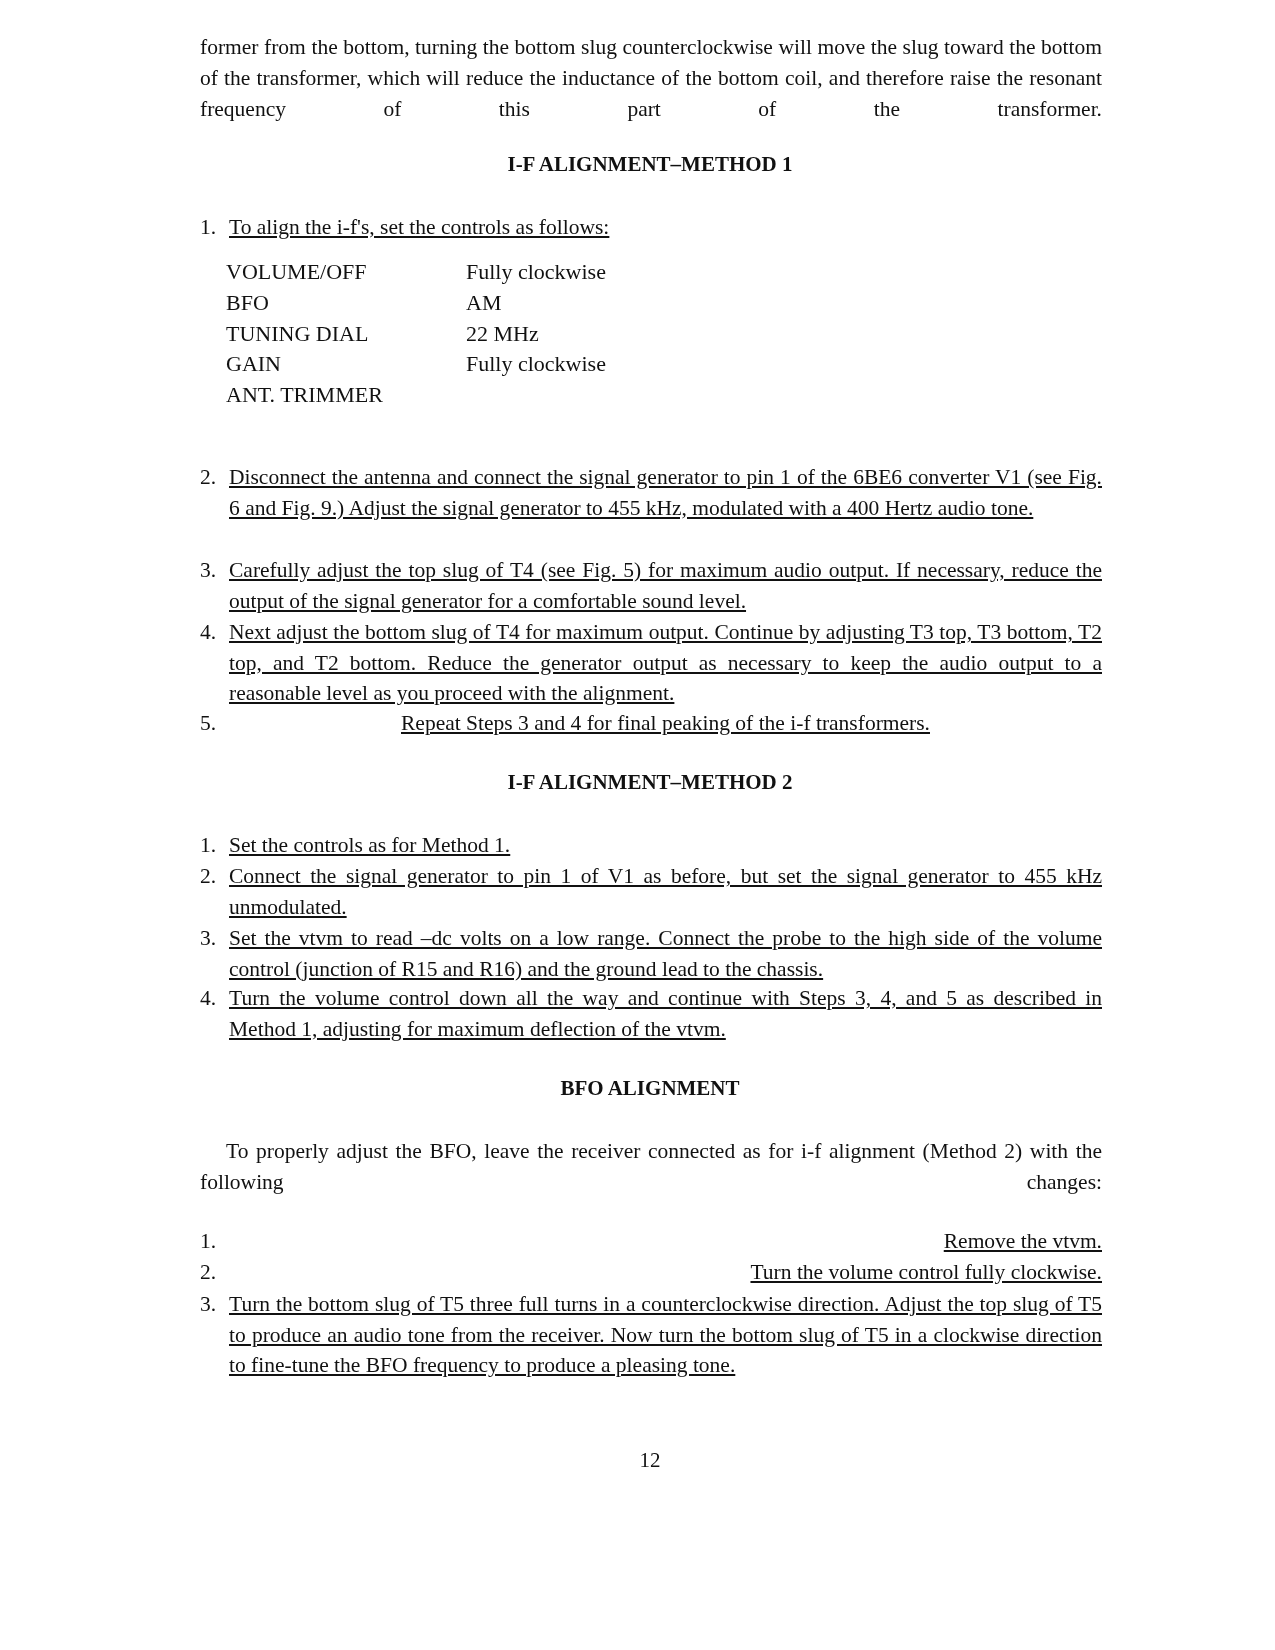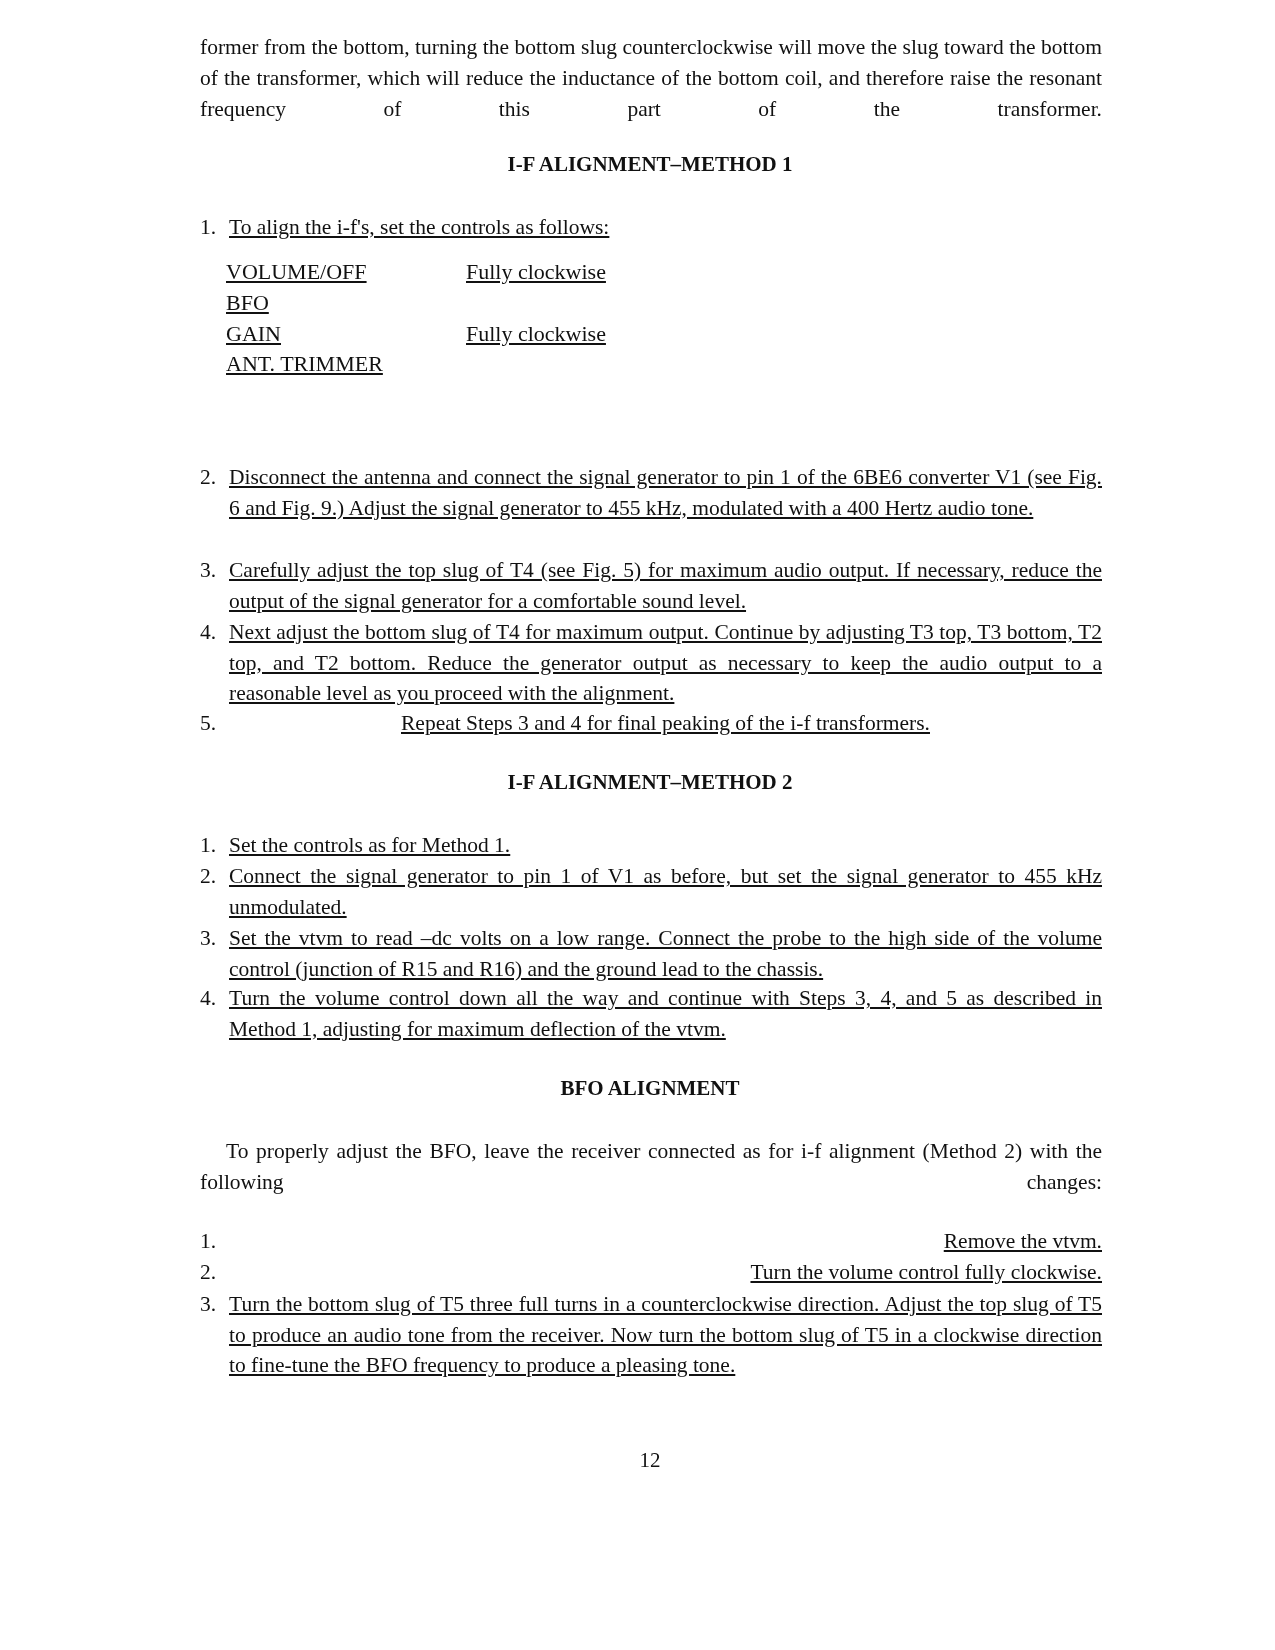--- a/index.html
+++ b/index.html
@@ -20,21 +20,21 @@
   .list-item {
     position: absolute; left: 200px; width: 902px;
     font-size: 21.5px; line-height: 30.5px;
   }
   .list-item .num {
     position: absolute; left: 0; top: 0; width: 28px;
   }
   .list-item .txt {
     display: block; margin-left: 29px; text-align: justify; text-decoration: underline;
   }
-  .ctrl-table { position: absolute; left: 226px; top: 257px; font-size: 22px; line-height: 30.8px; text-decoration: underline; }
+  .ctrl-table { position: absolute; left: 226px; top: 257px; font-size: 22px; line-height: 30.8px; }
   .ctrl-row { display: flex; }
   .ctrl-name { width: 240px; }
   .ctrl-val { width: 300px; }
   .page-number {
     position: absolute; left: 0; width: 1300px; text-align: center;
     top: 1448px; font-size: 21px;
   }
 </style>
 </head>
 <body>
@@ -50,20 +50,25 @@
     <span class="txt" style="text-align:left;">To align the i-f's, set the controls as follows:</span>
   </div>
 
   <div class="ctrl-table">
     <div class="ctrl-row">
       <span class="ctrl-name">VOLUME/OFF</span>
       <span class="ctrl-val">Fully clockwise</span>
     </div>
     <div class="ctrl-row">
       <span class="ctrl-name">BFO</span>
+      <span class="ctrl-val">AM</span>
+    </div>
+    <div class="ctrl-row">
+      <span class="ctrl-name">TUNING DIAL</span>
+      <span class="ctrl-val">22 MHz</span>
     </div>
     <div class="ctrl-row">
       <span class="ctrl-name">GAIN</span>
       <span class="ctrl-val">Fully clockwise</span>
     </div>
     <div class="ctrl-row">
       <span class="ctrl-name">ANT. TRIMMER</span>
     </div>
   </div>
 

